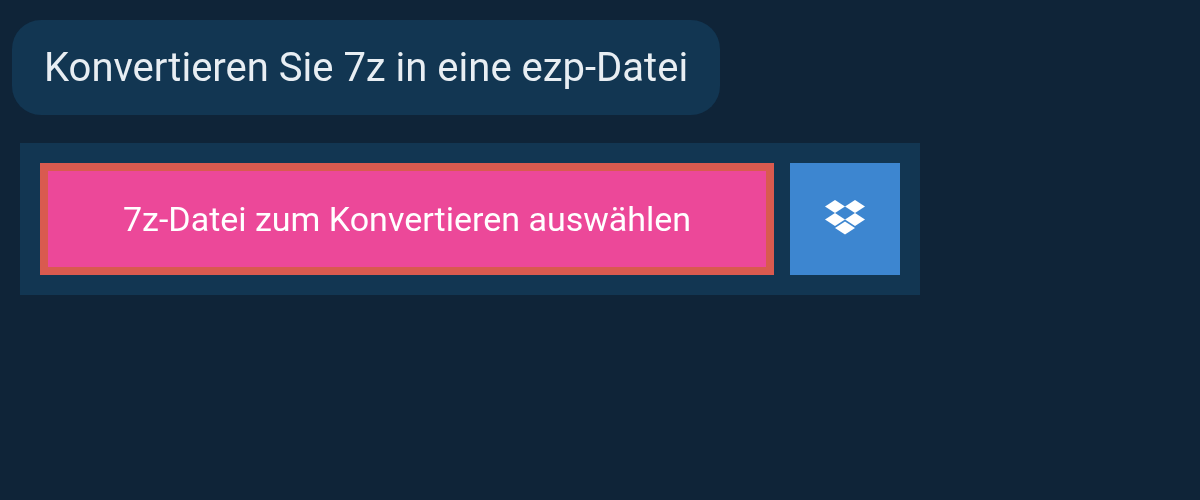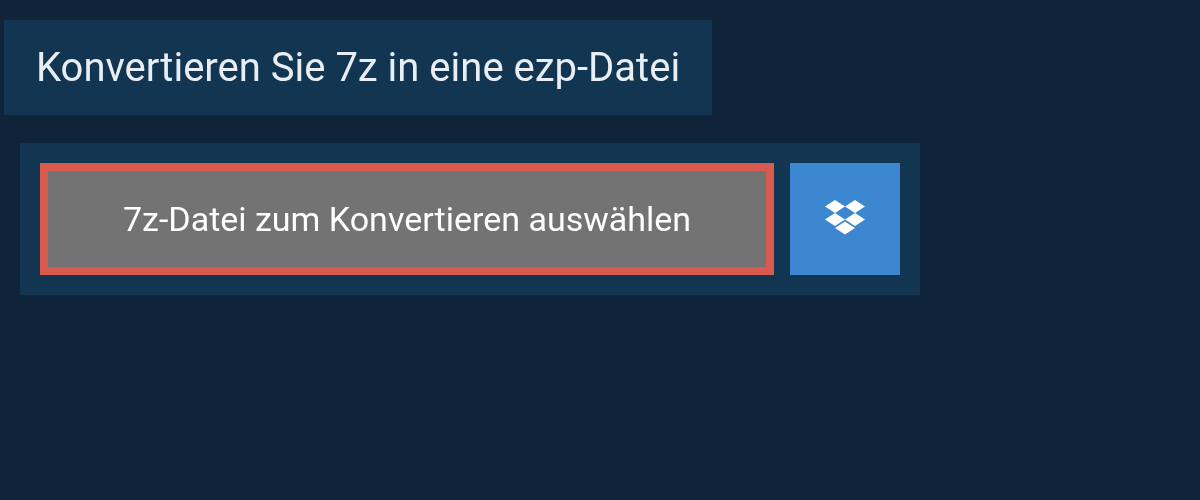--- a/index.html
+++ b/index.html
@@ -11,41 +11,42 @@
       width: 1200px;
       height: 500px;
       background-color: #0f2438;
       font-family: -apple-system, BlinkMacSystemFont, "Segoe UI", Roboto, Helvetica, Arial, sans-serif;
       overflow: hidden;
     }
     .header-bar {
       background-color: #123652;
       display: inline-block;
       padding: 24px 32px;
-      margin-left: 4px;
+      margin-left: 12px;
       margin-top: 20px;
+      border-radius: 29px;
     }
     .header-title {
       color: #e8eef3;
       font-size: 40px;
       font-weight: 400;
     }
     .button-panel {
       background-color: #123652;
       margin-left: 20px;
       margin-top: 28px;
       width: 900px;
       padding: 20px;
       display: flex;
       gap: 16px;
       align-items: stretch;
     }
     .file-select-button {
       flex: 1;
-      background-color: #737373;
+      background-color: #ec4899;
       border: 8px solid #d95a4f;
       color: #ffffff;
       font-size: 34px;
       font-weight: 400;
       padding: 28px 28px;
       text-align: center;
       cursor: pointer;
       display: flex;
       align-items: center;
       justify-content: center;

